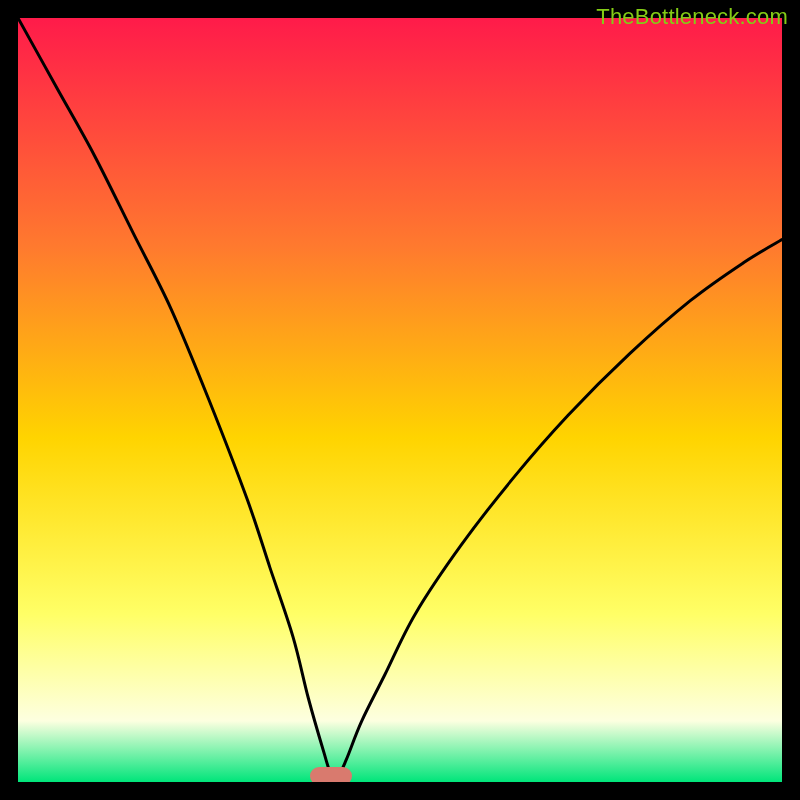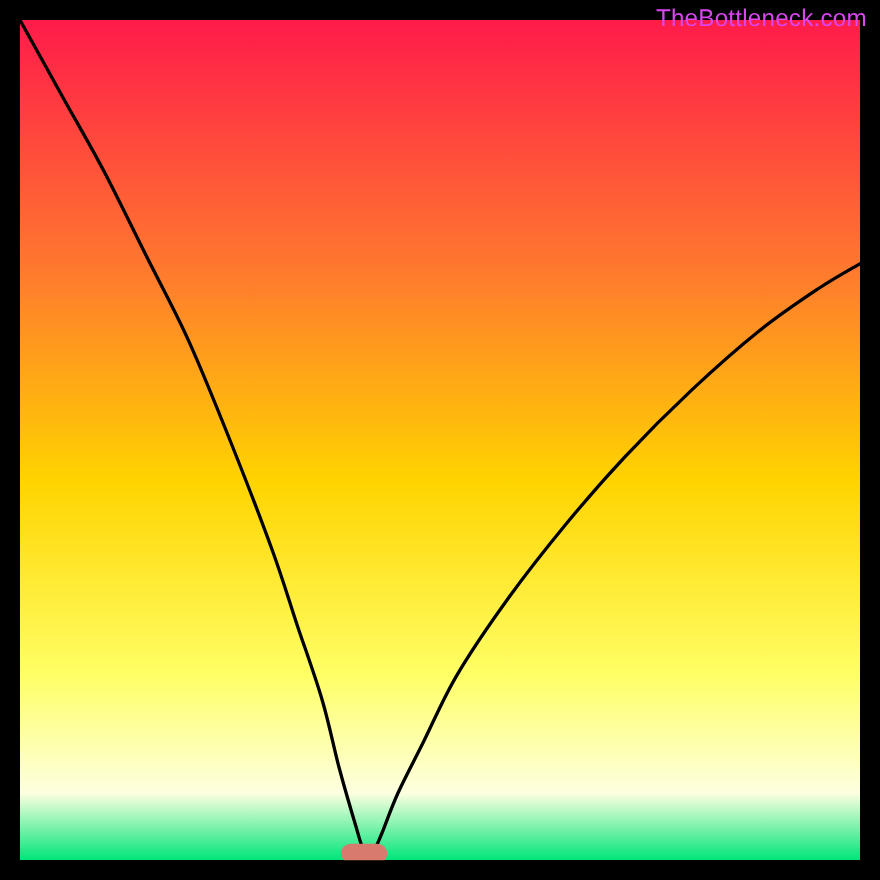--- a/index.html
+++ b/index.html
@@ -14,21 +14,21 @@
   .frame {
     position: relative;
     width: 800px;
     height: 800px;
     background: #000;
   }
   .watermark {
     position: absolute;
     top: 4px;
     right: 12px;
-    color: #d946ef;
+    color: #84cc16;
     font-size: 22px;
     font-weight: 400;
     letter-spacing: 0.2px;
     z-index: 5;
     user-select: none;
   }
   .plot-area {
     position: absolute;
     left: 18px;
     top: 18px;

